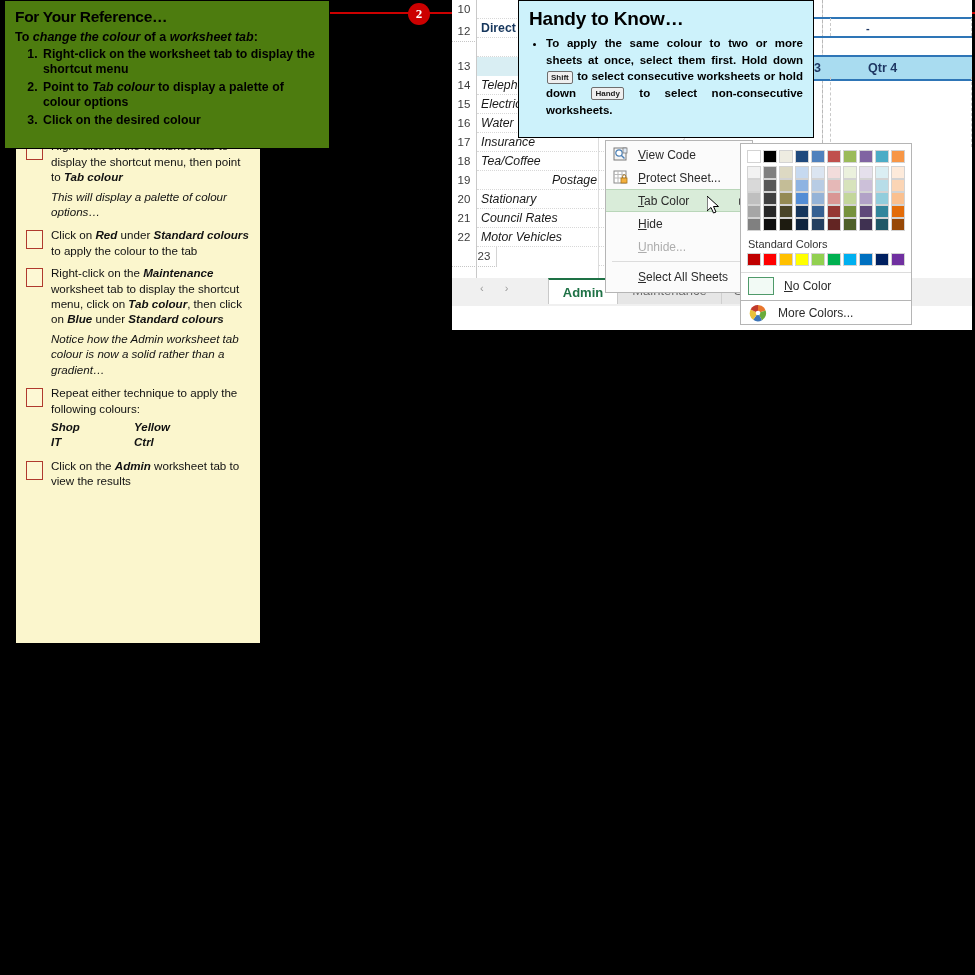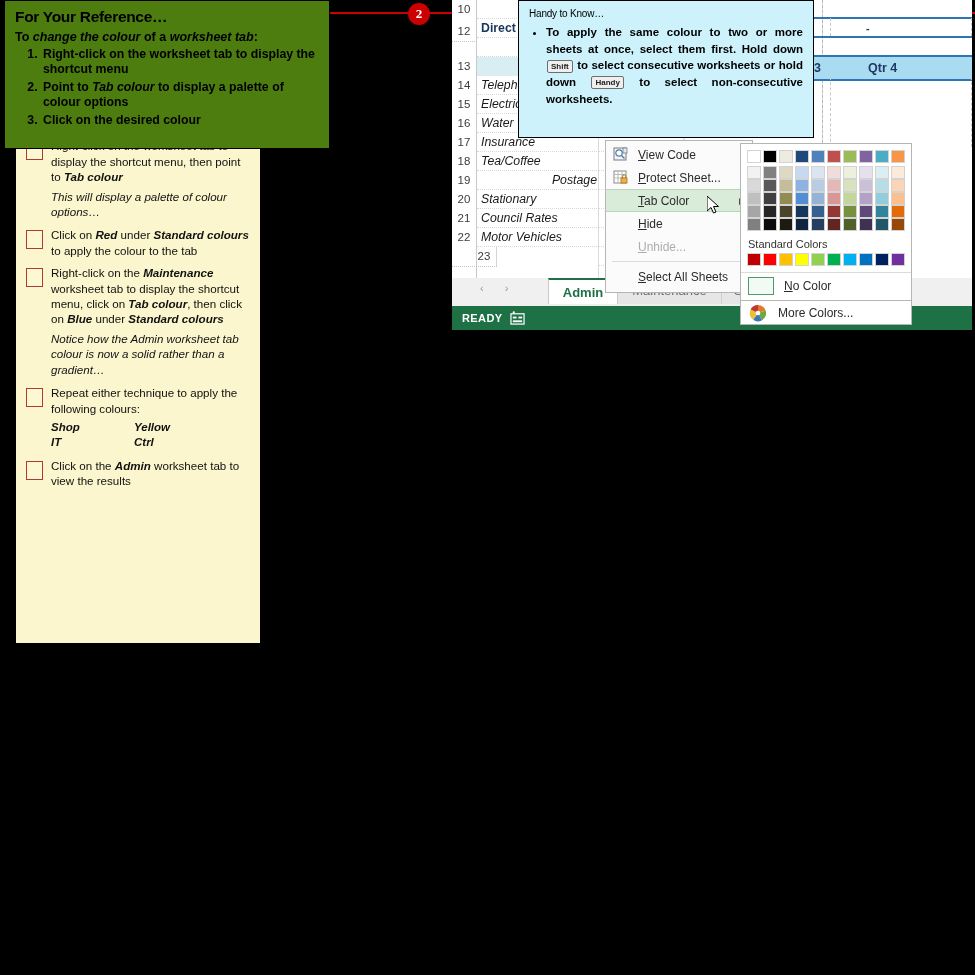--- a/index.html
+++ b/index.html
@@ -150,21 +150,21 @@
   #morecolors{position:absolute;left:740px;top:300px;width:172px;height:25px;
               background:#fff;border:1px solid #b5b5b5;box-sizing:border-box;
               display:flex;align-items:center;font-size:12px;color:#2b2b2b;}
 
   
   #handy{
     left:518px;top:0px;width:296px;height:138px;
     background:#cdf2fb;border:1px solid #000;box-sizing:border-box;
     padding:7px 10px 0 10px;
   }
-  #handy .h-title{font-weight:normal;font-size:10px;color:#000;margin:0 0 5px 0;
+  #handy .h-title{font-weight:bold;font-size:19px;color:#000;margin:0 0 5px 0;
                   letter-spacing:-0.2px;}
   #handy ul{margin:0;padding-left:17px;}
   #handy li{font-size:11.5px;font-weight:bold;color:#000;line-height:1.45;
             text-align:justify;}
   .keycap{
     display:inline-block;border:1px solid #6e6e6e;background:#efefef;
     font-size:8px;font-weight:bold;color:#222;padding:0px 3px;
     border-radius:2px;line-height:11px;vertical-align:middle;margin:0 1px;
     font-family:"Liberation Sans",sans-serif;
   }
@@ -242,30 +242,20 @@
     <div class="abs" style="left:378px;top:77px;width:142px;height:70px;border-left:1px dashed #c9c9c9;border-right:1px dashed #c9c9c9;box-sizing:border-box;"></div>
   </div>
 
   <div class="tabstrip">
     <div class="navarrows" style="position:absolute;left:28px;top:4px;">‹&nbsp;›</div>
     <div class="sheettab active" style="left:96px;top:0;width:70px;">Admin</div>
     <div class="sheettab inactive" style="left:166px;top:0;width:104px;">Maintenance</div>
     <div class="sheettab inactive" style="left:270px;top:0;width:48px;">Sho</div>
   </div>
 
-  <div id="statusbar">
-    <span class="ready">READY</span>
-    <svg class="sbicon" viewBox="0 0 16 15">
-      <rect x="1" y="3" width="14" height="11" fill="none" stroke="#ffffff" stroke-width="1.3"></rect>
-      <rect x="3" y="6" width="4" height="2" fill="#ffffff"></rect>
-      <rect x="9" y="6" width="4" height="2" fill="#ffffff"></rect>
-      <rect x="3" y="10" width="10" height="2" fill="#ffffff"></rect>
-      <circle cx="4" cy="1.5" r="1.2" fill="#ffffff"></circle>
-    </svg>
-  </div>
 </div>
 
 <div class="abs" id="ctxmenu">
 
   <div class="mi">
     <span class="miicon">
       <svg width="16" height="15" viewBox="0 0 16 15">
         <rect x="1" y="1" width="12" height="12" fill="#f4f4f4" stroke="#7a7a7a" stroke-width="1"></rect>
         <circle cx="6" cy="6" r="3.2" fill="#fff" stroke="#4a7fb5" stroke-width="1.2"></circle>
         <line x1="8.2" y1="8.2" x2="11.5" y2="11.5" stroke="#4a7fb5" stroke-width="1.4"></line>

